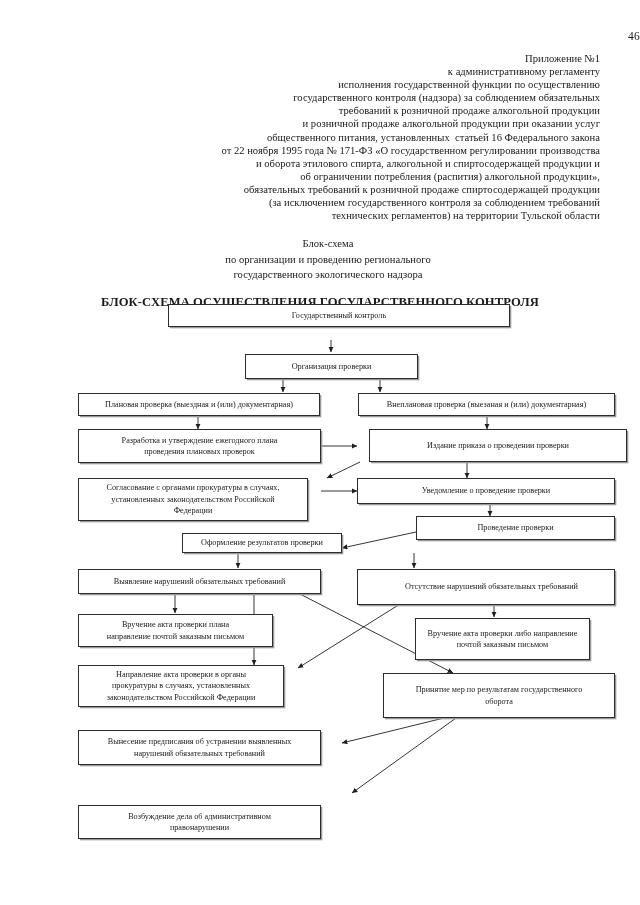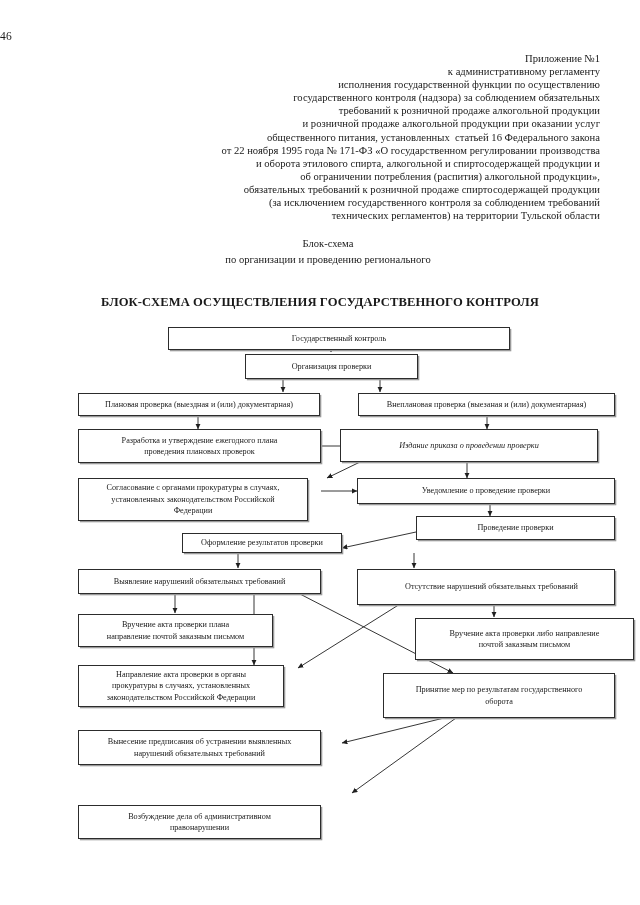--- a/index.html
+++ b/index.html
@@ -21,21 +21,21 @@
     width: 640px;
     height: 905px;
   }
 
   
   #page-number {
     position: absolute;
     top: 30px;
     left: 0;
     width: 640px;
-    text-align: left;
+    text-align: right;
     font-size: 11.5px;
     letter-spacing: 0.2px;
   }
   #appendix-block {
     position: absolute;
     top: 52px;
     left: 40px;
     width: 560px;
     text-align: right;
     font-size: 10.6px;
@@ -118,20 +118,21 @@
     <span class="ln">и оборота этилового спирта, алкогольной и спиртосодержащей продукции и</span>
     <span class="ln">об ограничении потребления (распития) алкогольной продукции»,</span>
     <span class="ln">обязательных требований к розничной продаже спиртосодержащей продукции</span>
     <span class="ln">(за исключением государственного контроля за соблюдением требований</span>
     <span class="ln">технических регламентов) на территории Тульской области</span>
   </div>
 
   <div id="subtitle-block">
     <span class="ln">Блок-схема</span>
     <span class="ln">по организации и проведению регионального</span>
+    <span class="ln">государственного экологического надзора</span>
   </div>
 
   <div id="chart-heading">БЛОК-СХЕМА ОСУЩЕСТВЛЕНИЯ ГОСУДАРСТВЕННОГО КОНТРОЛЯ</div>
 
   <div id="flowchart">
 
     <svg id="connector-layer" viewBox="0 0 640 905" width="640" height="905">
       <defs>
         <marker id="ah" markerWidth="7" markerHeight="7" refX="5.4" refY="2.6" orient="auto" markerUnits="userSpaceOnUse">
           <path d="M0,0 L5.6,2.6 L0,5.2 z" fill="#1f1f1f"></path>
@@ -174,40 +175,40 @@
         <path d="M416,594 L298,668"></path>
 
         <path d="M494,594 L494,617"></path>
 
         <path d="M448,717 L342,743"></path>
 
         <path d="M456,718 L352,793"></path>
       </g>
     </svg>
 
-    <div class="node" style="left:168px; top:327px; width:342px; height:23px;">
+    <div class="node" style="left:168px; top:304px; width:342px; height:23px;">
       <span>Государственный контроль</span>
     </div>
 
     <div class="node" style="left:245px; top:354px; width:173px; height:25px;">
       <span>Организация проверки</span>
     </div>
 
     <div class="node" style="left:78px; top:393px; width:242px; height:23px;">
       <span>Плановая проверка (выездная и (или) документарная)</span>
     </div>
     <div class="node" style="left:358px; top:393px; width:257px; height:23px;">
       <span>Внеплановая проверка (выезаная и (или) документарная)</span>
     </div>
 
     <div class="node" style="left:78px; top:429px; width:243px; height:34px; flex-direction:column;">
       <span>Разработка и утверждение ежегодного плана</span>
       <span>проведения плановых проверок</span>
     </div>
-    <div class="node" style="left:340px; top:429px; width:258px; height:33px;font-style:italic;">
+    <div class="node" style="left:369px; top:429px; width:258px; height:33px;">
       <span>Издание приказа о проведении проверки</span>
     </div>
 
     <div class="node" style="left:78px; top:478px; width:230px; height:43px; flex-direction:column;">
       <span>Согласование с органами прокуратуры в случаях,</span>
       <span>установленных законодательством Российской</span>
       <span>Федерации</span>
     </div>
     <div class="node" style="left:357px; top:478px; width:258px; height:26px;">
       <span>Уведомление о проведение проверки</span>
@@ -225,21 +226,21 @@
       <span>Выявление нарушений обязательных требований</span>
     </div>
     <div class="node" style="left:357px; top:569px; width:258px; height:36px;padding-left:16px;">
       <span>Отсутствие нарушений обязательных требований</span>
     </div>
 
     <div class="node" style="left:78px; top:614px; width:195px; height:33px; flex-direction:column;">
       <span>Вручение акта проверки плана</span>
       <span>направление почтой заказным письмом</span>
     </div>
-    <div class="node" style="left:415px; top:618px; width:219px; height:42px; flex-direction:column;">
+    <div class="node" style="left:415px; top:618px; width:175px; height:42px; flex-direction:column;">
       <span>Вручение акта проверки либо направление</span>
       <span>почтой заказным письмом</span>
     </div>
 
     <div class="node" style="left:78px; top:665px; width:206px; height:42px; flex-direction:column;">
       <span>Направление акта проверки в органы</span>
       <span>прокуратуры в случаях, установленных</span>
       <span>законодательством Российской Федерации</span>
     </div>
     <div class="node" style="left:383px; top:673px; width:232px; height:45px; flex-direction:column;">

